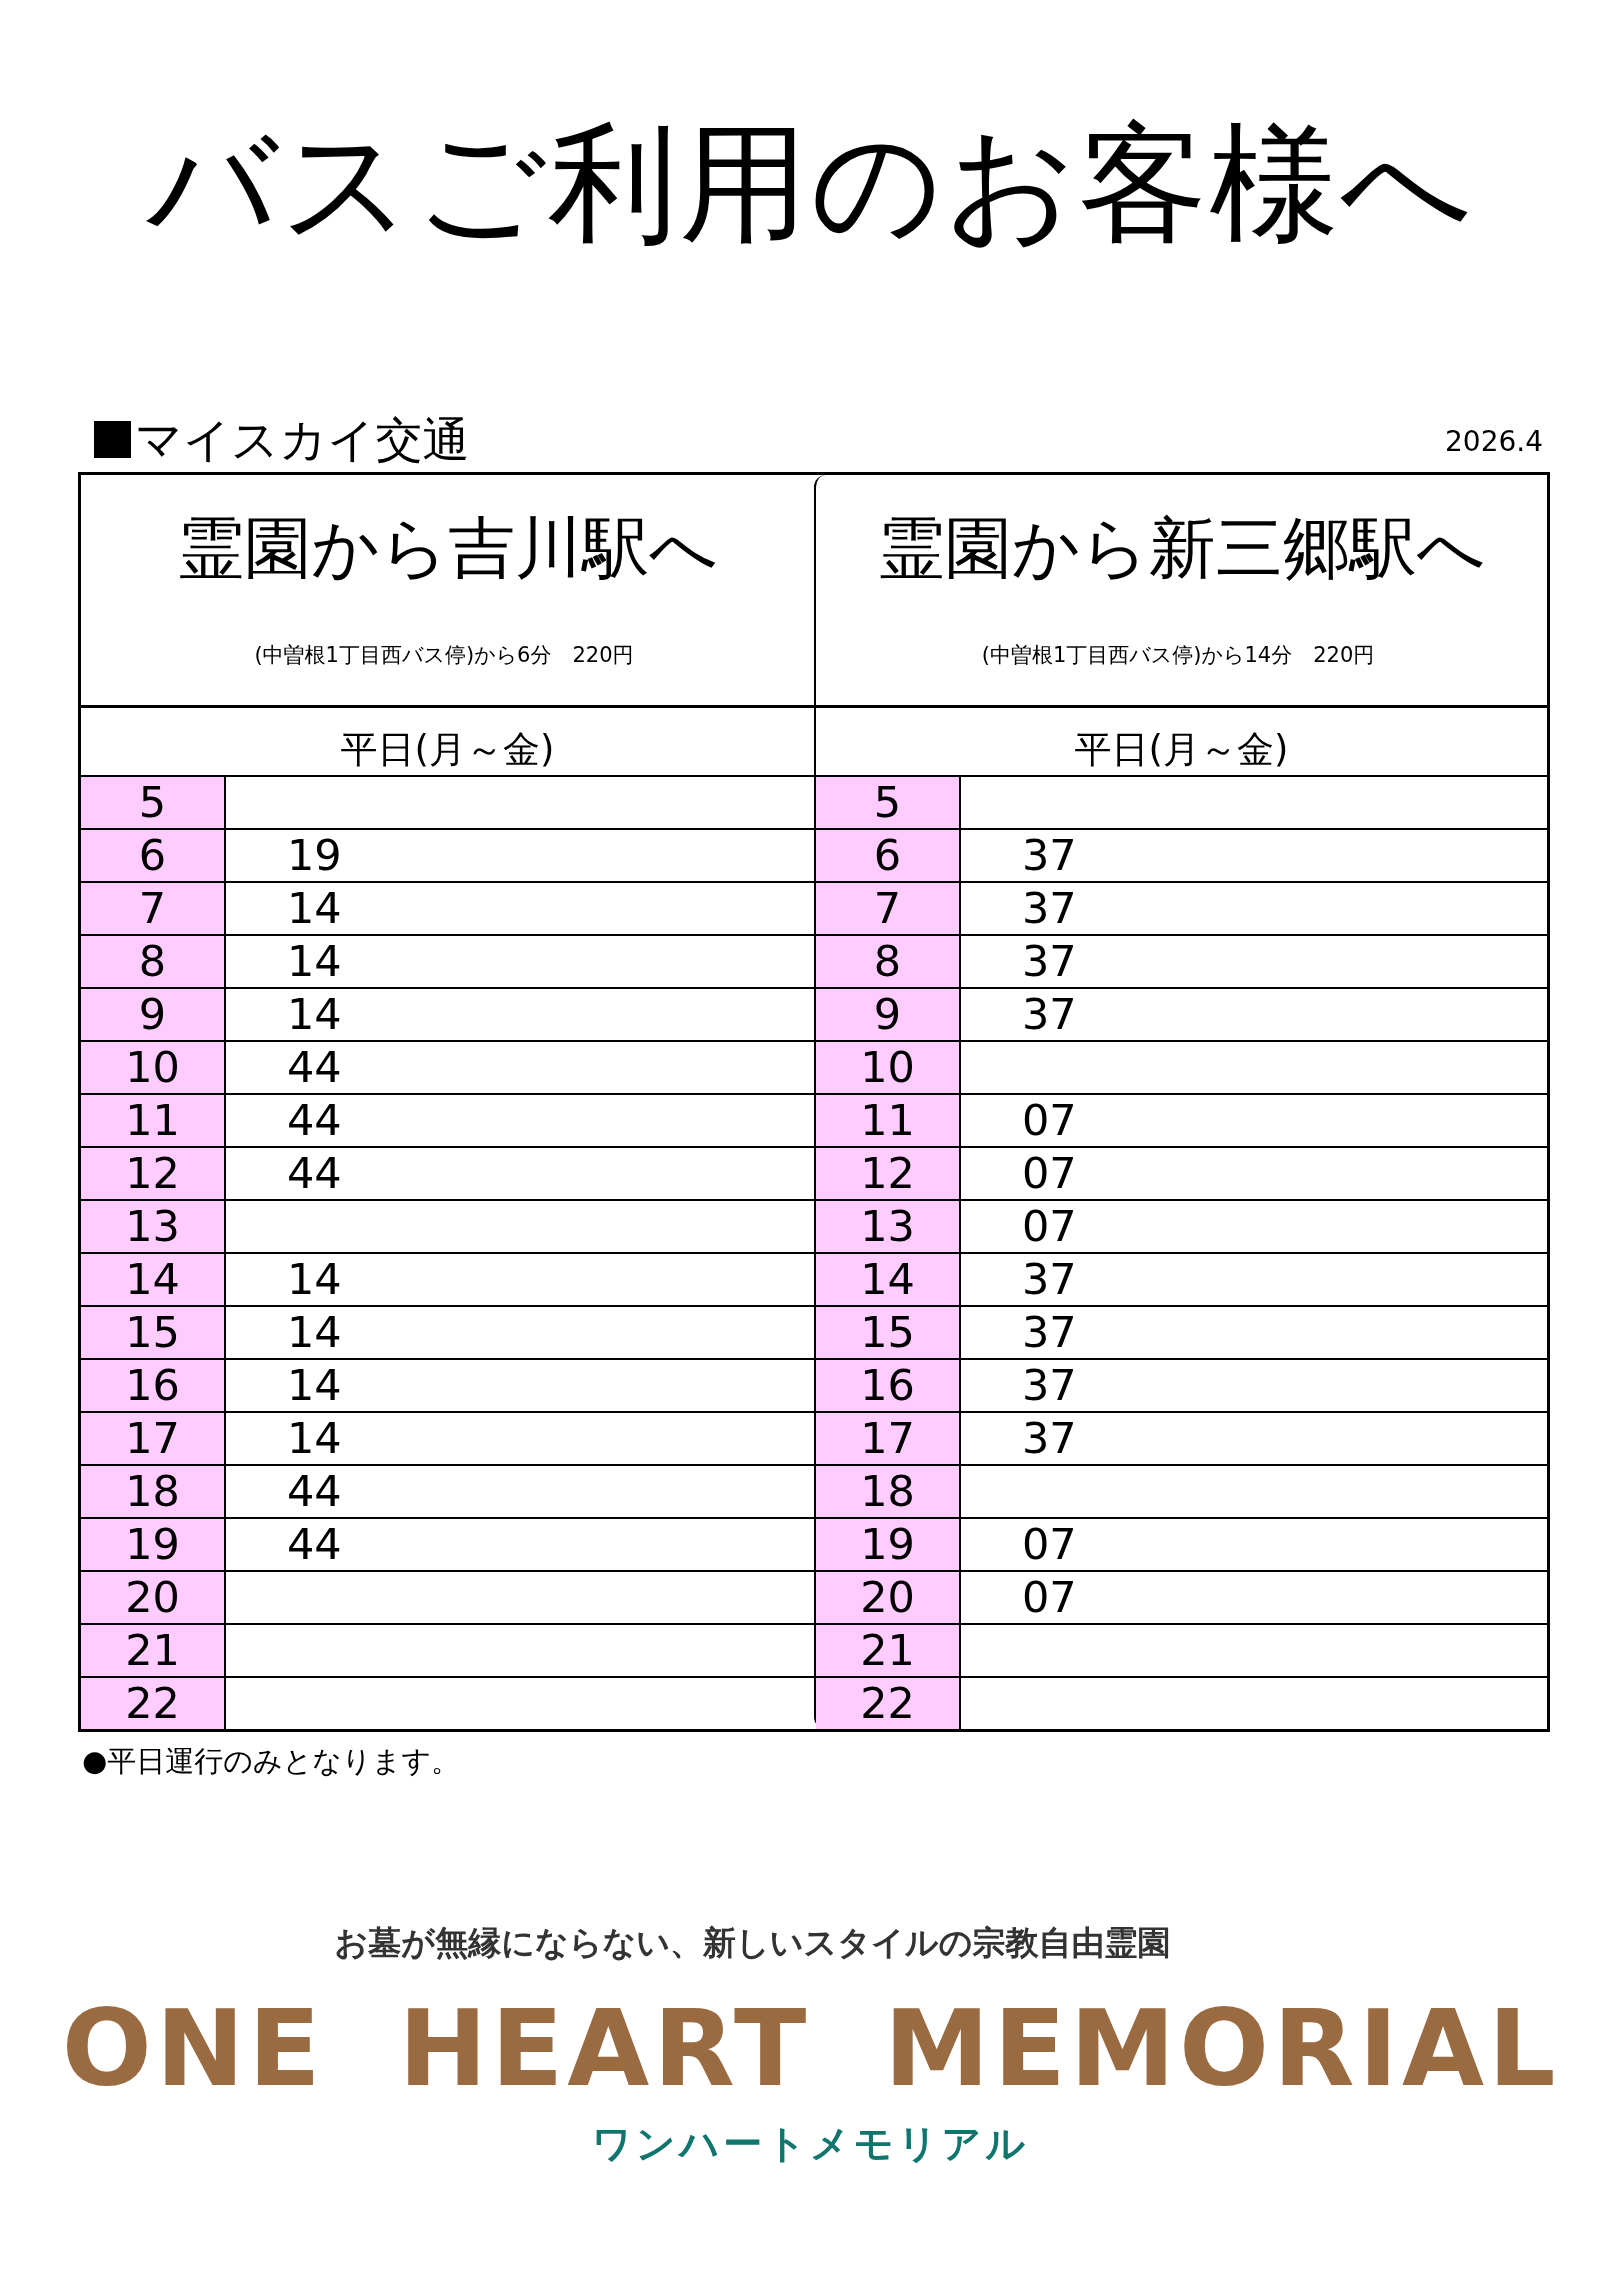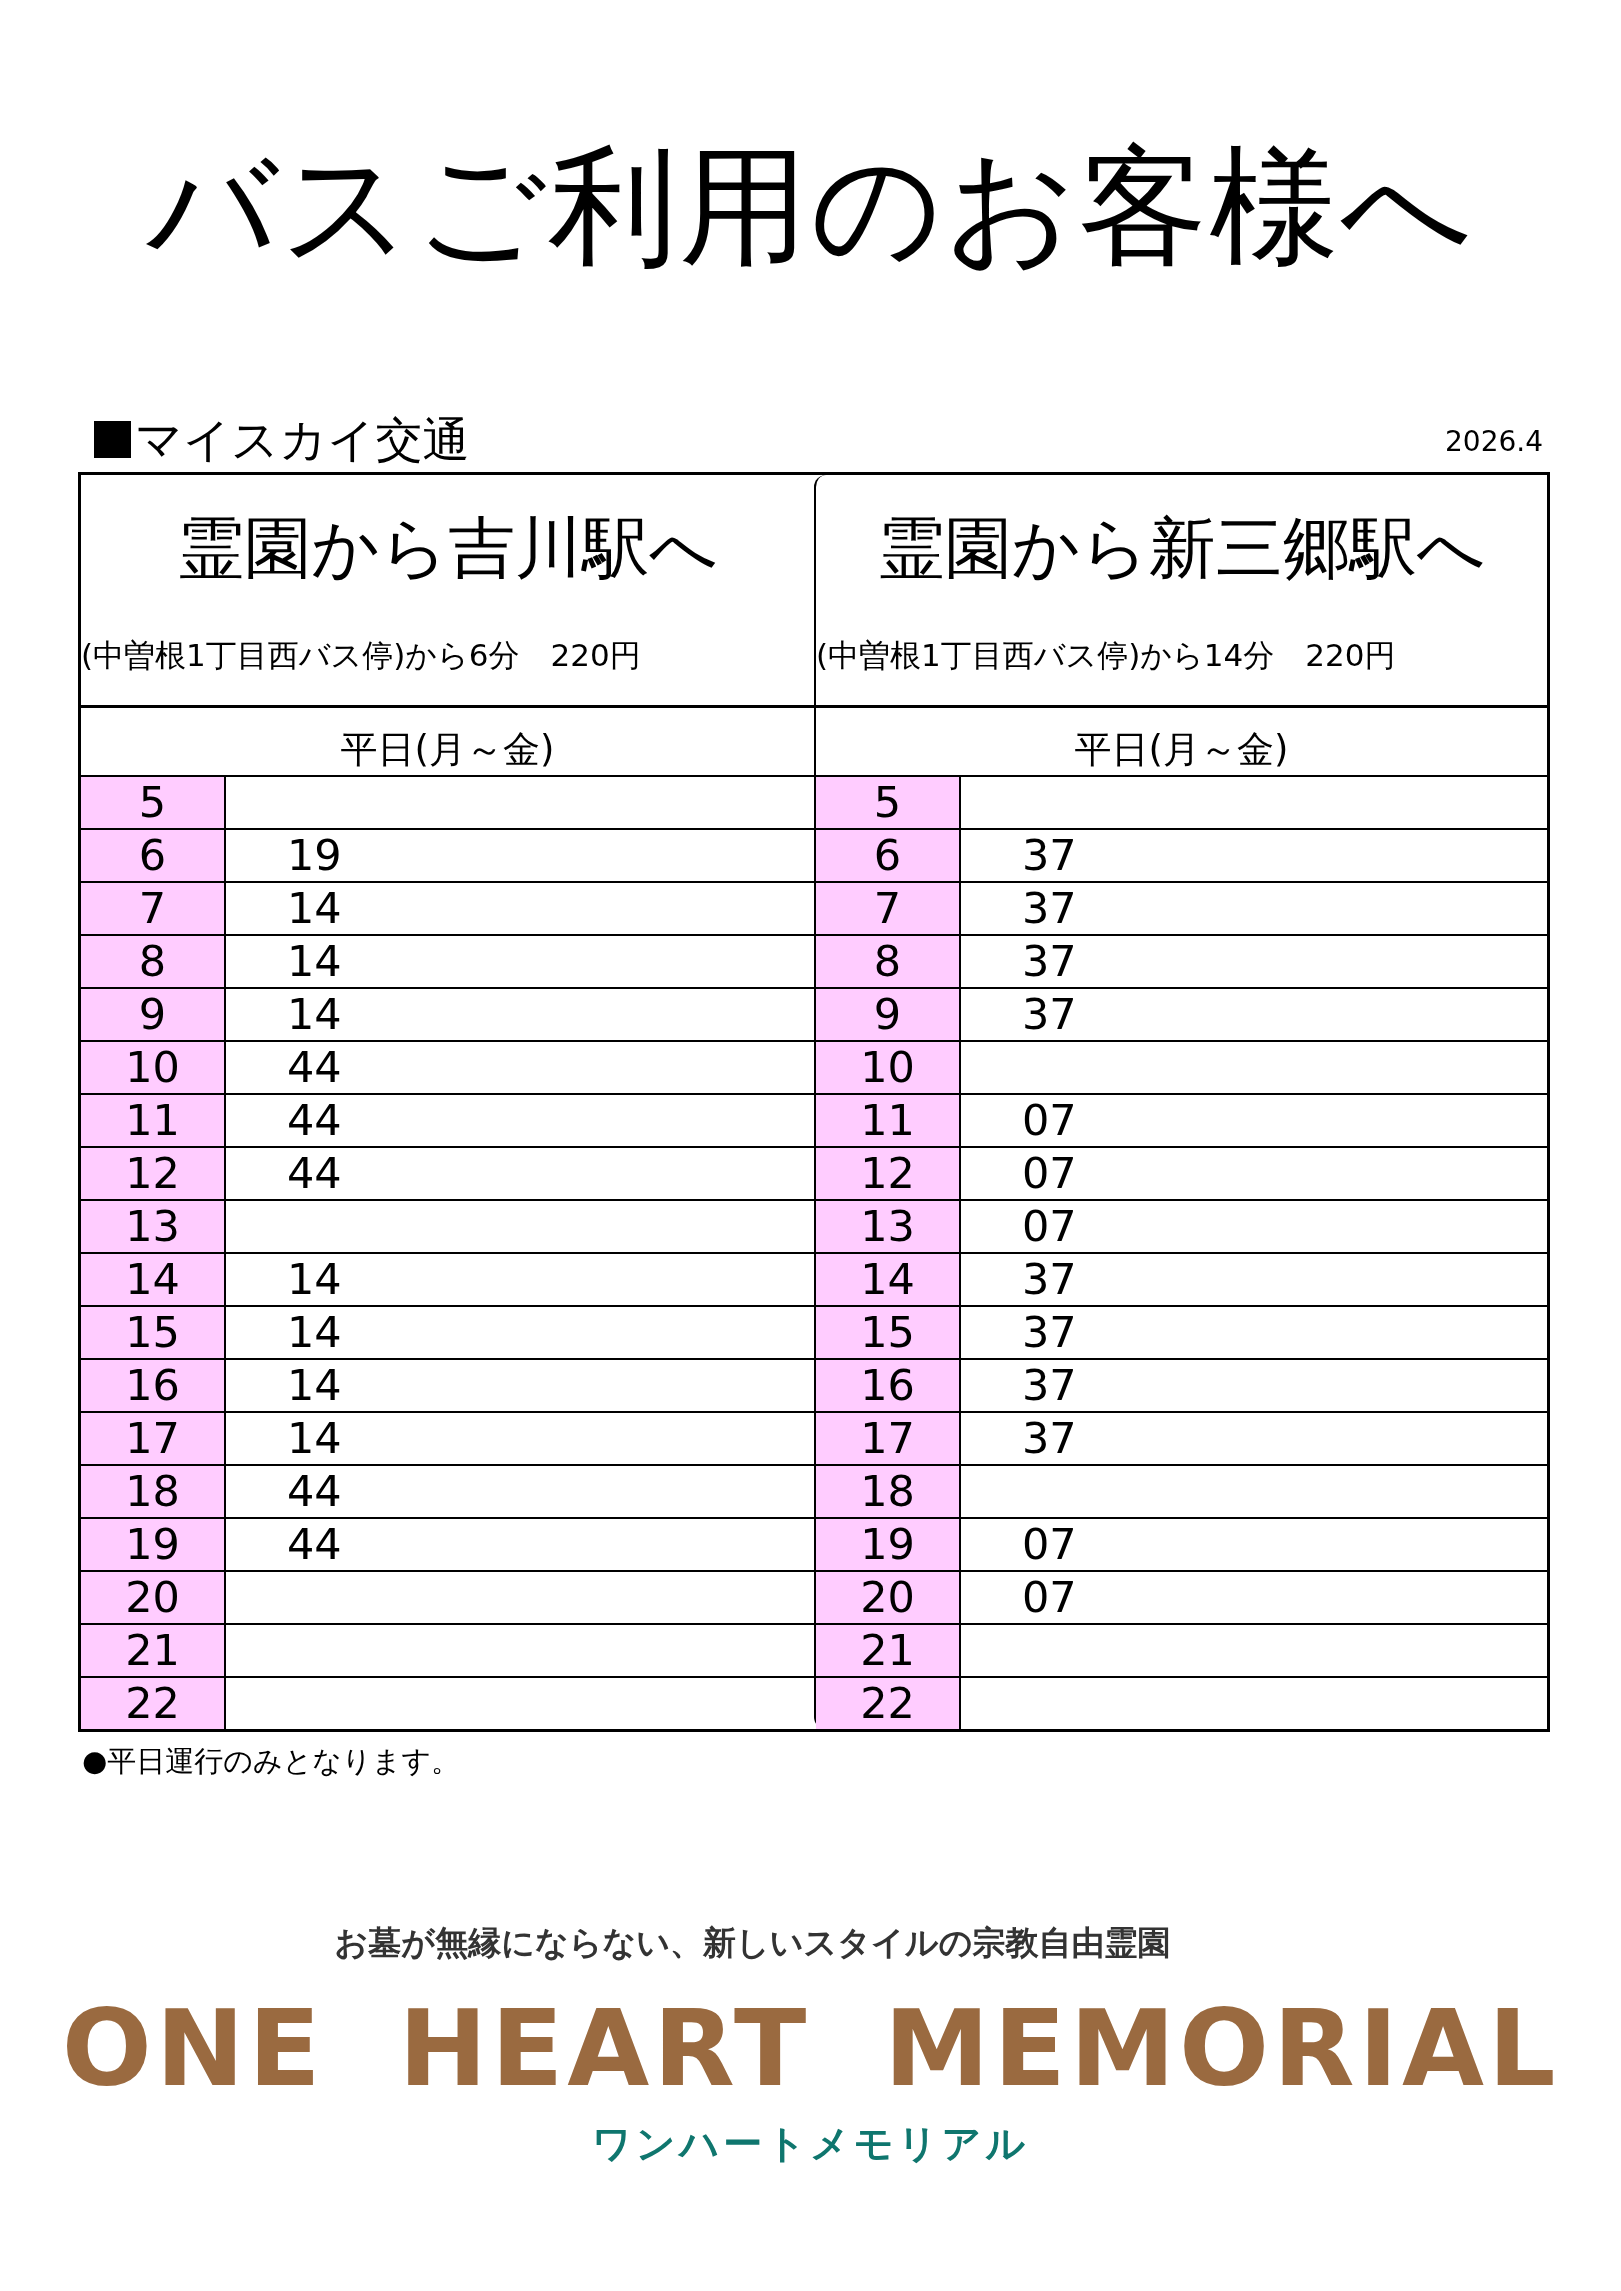--- a/index.html
+++ b/index.html
@@ -1,30 +1,30 @@
 <!DOCTYPE html>
 <html><head>
 <meta charset="utf-8">
 <style>
   html, body { margin:0; padding:0; background:#ffffff; }
   body { width:1621px; height:2292px; position:relative; overflow:hidden;
          font-family:"DejaVu Sans", "Liberation Sans", sans-serif; color:#000; }
-  .title { position:absolute; left:0; top:128px; width:1621px; text-align:center;
+  .title { position:absolute; left:0; top:105px; width:1621px; text-align:center;
            font-size:129px; line-height:157px; letter-spacing:2px; }
   .company { position:absolute; left:94px; top:410px; font-size:47px; line-height:59px; }
   .company .sq { display:inline-block; width:37px; height:37px; background:#000; margin-right:3.9px; vertical-align:-2px; }
   .date { position:absolute; right:78px; top:416px; font-size:28px; line-height:51px; }
 
   .table { position:absolute; left:78px; top:472px; width:1472px; height:1260px;
            border:3.9px solid #000; box-sizing:border-box; display:flex; }
   .col { width:50%; height:100%; display:flex; flex-direction:column; box-sizing:border-box; }
   .col + .col { border-left:2.9px solid #000;border-radius:12px; }
   .hdr { height:235px; border-bottom:3.9px solid #000; box-sizing:border-box; position:relative;padding-left:17px; }
   .hdr .dest { position:absolute; left:0; right:0; top:29px; text-align:center; font-size:67px; line-height:88px; }
-  .hdr .sub { position:absolute; left:0; right:7px; top:159px; text-align:left; font-size:31px; line-height:43px; }
+  .hdr .sub { position:absolute; left:0; right:7px; top:159px; text-align:center; font-size:21px; line-height:43px; }
   .dayrow { height:54px; border-bottom:2.9px solid #000; box-sizing:border-box; text-align:center;
             font-size:37px; line-height:51px;margin-top:16px; }
   .rows { flex:1; display:flex; flex-direction:column; }
   .row { flex:1; display:flex; border-bottom:2.9px solid #000; box-sizing:border-box; }
   .row:last-child { border-bottom:none; }
   .hour { width:145px; background:#FFCCFF; border-right:2.9px solid #000; box-sizing:border-box;
           text-align:center; font-size:43px; line-height:51px; }
   .mins { flex:1; padding-left:61px; font-size:43px; line-height:51px; }
 
   .notes { position:absolute; left:82px; top:1737px; font-size:29px; line-height:49px; }

